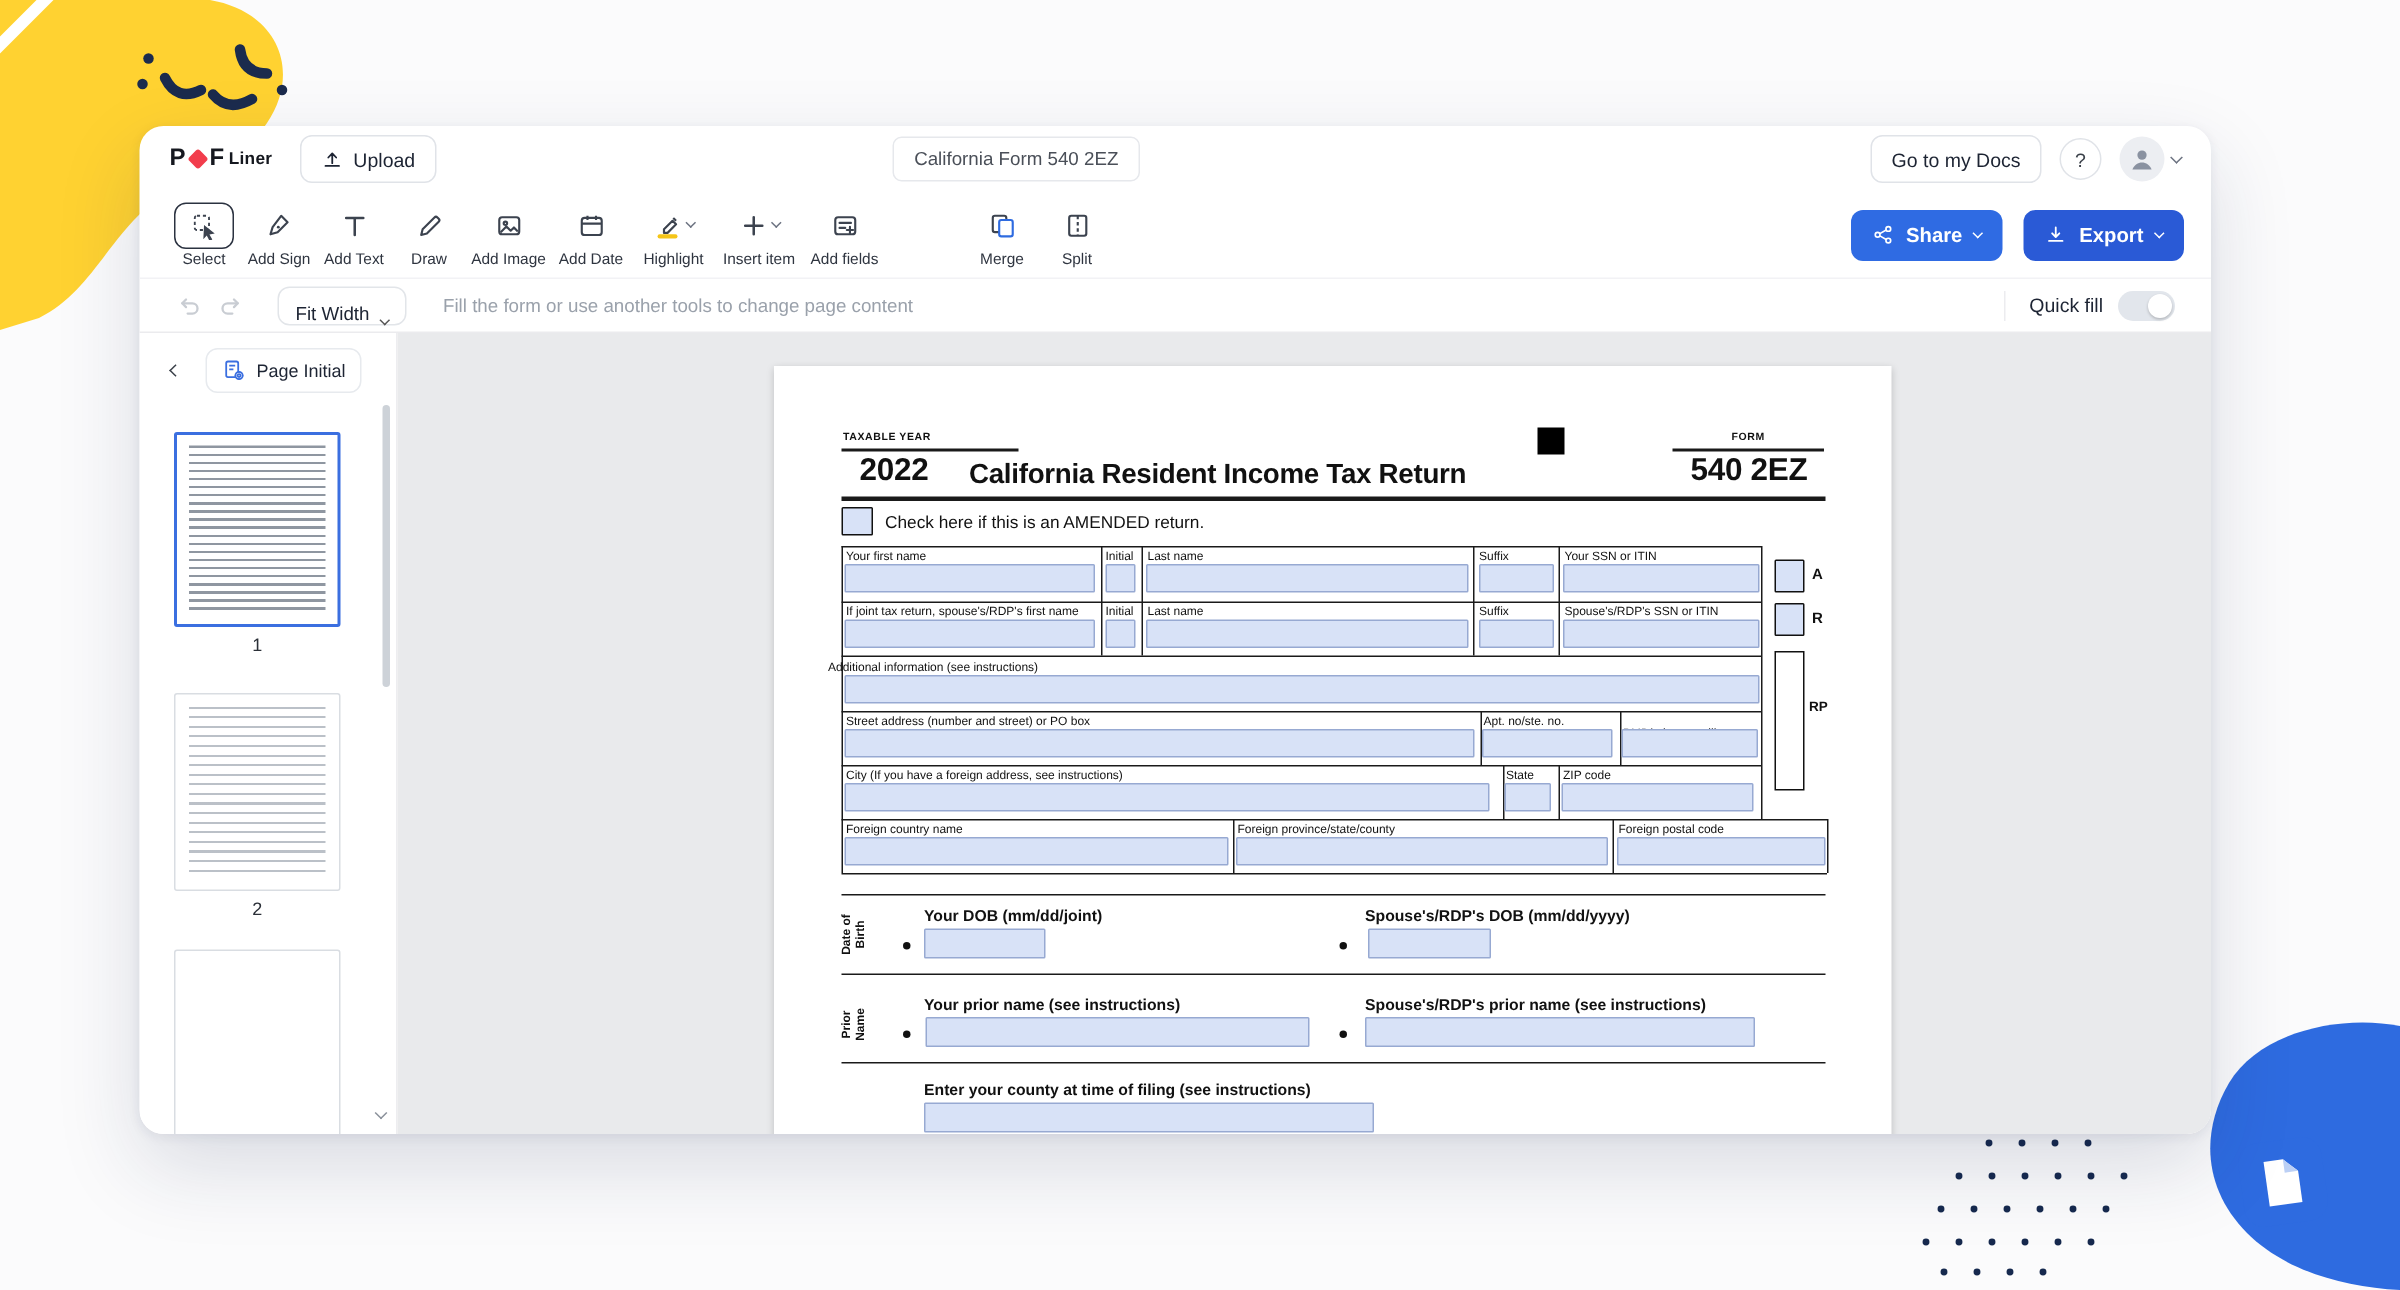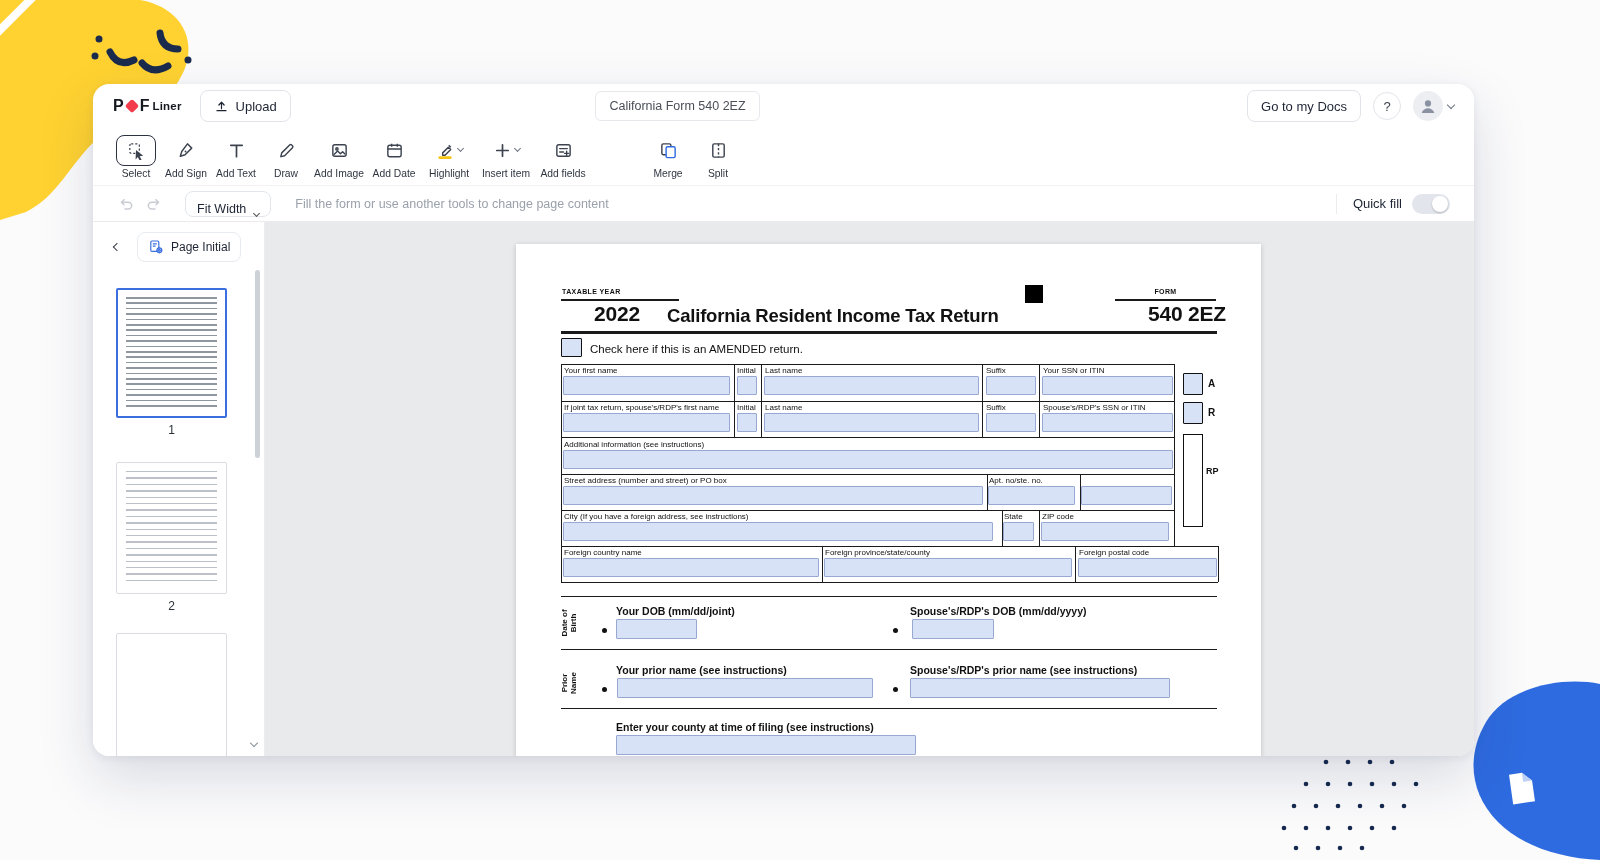--- a/index.html
+++ b/index.html
@@ -79,21 +79,21 @@
   .scroll-thumb { position:absolute; right:4px; top:48px; width:5px; height:188px; background:#cdd2d8; border-radius:3px; }
   .side-down { position:absolute; right:7px; bottom:6px; color:#8a909a; }
 
   .canvas { flex:1; background:#e9eaec; position:relative; overflow:hidden; }
   .page { position:absolute; left:251px; top:22px; width:745px; height:560px; background:#fff;
     box-shadow:0 1px 5px rgba(0,0,0,.18); }
 
   
   .page * { position:absolute; }
   .tiny { font-size:7px; font-weight:700; letter-spacing:.4px; color:#111; }
-  .big { font-weight:700; color:#111; letter-spacing:-.2px;margin-left:21px; }
+  .big { font-weight:700; color:#111; letter-spacing:-.2px; }
   .fl { font-size:8px; color:#111; white-space:nowrap; }
   .fl2 { font-size:10.5px; font-weight:600; color:#111; white-space:nowrap; }
   .fi { background:#d8e2f7; border:1px solid #97a9d2; border-radius:1px; }
   .hl { background:#1a1a1a; height:1px; }
   .vl { background:#1a1a1a; width:1px; }
   .blt { width:5px; height:5px; border-radius:50%; background:#111; }
   .vtext { left:50%; top:50%; transform:translate(-50%,-50%) rotate(-90deg); font-size:8px; font-weight:700;
     text-align:center; line-height:1.15; color:#111; }
 
   
@@ -285,20 +285,39 @@
     </div>
     <div class="tool">
       <div class="iconbox">
         <svg width="19" height="19" viewBox="0 0 20 20" fill="none" stroke="#3c434f" stroke-width="1.5">
           <rect x="4" y="3" width="12" height="14" rx="1.5"></rect>
           <path d="M10 3v14" stroke-dasharray="2.4 2"></path>
         </svg>
       </div>
       <span class="lbl">Split</span>
     </div>
+    <div style="margin-left:auto;display:flex;gap:14px;align-items:center">
+      <button class="btn-blue" style="background:#2f6be3">
+        <svg width="15" height="15" viewBox="0 0 20 20" fill="none" stroke="#fff" stroke-width="1.5">
+          <circle cx="5" cy="10" r="2.1"></circle>
+            <circle cx="14.5" cy="4.8" r="2.1"></circle>
+            <circle cx="14.5" cy="15.2" r="2.1"></circle>
+          <path d="M7 9l5.6-3.2M7 11l5.6 3.2"></path>
+        </svg>
+        <span>Share</span>
+        <span class="chv"></span>
+      </button>
+      <button class="btn-blue" style="background:#2a5ad6">
+        <svg width="15" height="15" viewBox="0 0 20 20" fill="none" stroke="#fff" stroke-width="1.6" stroke-linecap="round" stroke-linejoin="round">
+          <path d="M10 3.5v8M6.8 8.7L10 12l3.2-3.3M4 15.5h12"></path>
+        </svg>
+        <span>Export</span>
+        <span class="chv"></span>
+      </button>
+    </div>
   </div>
 
   <div class="sbar">
     <span class="uicon">
       <svg width="18" height="18" viewBox="0 0 20 20" fill="none" stroke="#c9cdd3" stroke-width="1.7" stroke-linecap="round" stroke-linejoin="round">
         <path d="M5 8h7.5a3.8 3.8 0 110 7.6H9"></path>
           <path d="M7.8 5.2L5 8l2.8 2.8"></path>
       </svg>
     </span>
     <span class="uicon" style="margin-left:10px">
@@ -411,21 +430,21 @@
         <span class="fl" style="left:221px;top:159px">Initial</span>
         <span class="fl" style="left:249px;top:159px">Last name</span>
         <span class="fl" style="left:470px;top:159px">Suffix</span>
         <span class="fl" style="left:527px;top:159px">Spouse's/RDP's SSN or ITIN</span>
         <div class="fi" style="left:47px;top:169px;width:167px;height:19px"></div>
         <div class="fi" style="left:221px;top:169px;width:20px;height:19px"></div>
         <div class="fi" style="left:248px;top:169px;width:215px;height:19px"></div>
         <div class="fi" style="left:470px;top:169px;width:50px;height:19px"></div>
         <div class="fi" style="left:526px;top:169px;width:131px;height:19px"></div>
 
-        <span class="fl" style="left:48px;top:196px">Additional information (see instructions)</span>
+        <span class="fl" style="left:36px;top:196px">Additional information (see instructions)</span>
         <div class="fi" style="left:47px;top:206px;width:610px;height:19px"></div>
 
         <span class="fl" style="left:48px;top:232px">Street address (number and street) or PO box</span>
         <span class="fl" style="left:473px;top:232px">Apt. no/ste. no.</span>
         <span class="fl" style="left:566px;top:240px">PMB/private mailbox</span>
         <div class="fi" style="left:47px;top:242px;width:420px;height:19px"></div>
         <div class="fi" style="left:472px;top:242px;width:87px;height:19px"></div>
         <div class="fi" style="left:565px;top:242px;width:91px;height:19px"></div>
 
         <span class="fl" style="left:48px;top:268px">City (If you have a foreign address, see instructions)</span>

